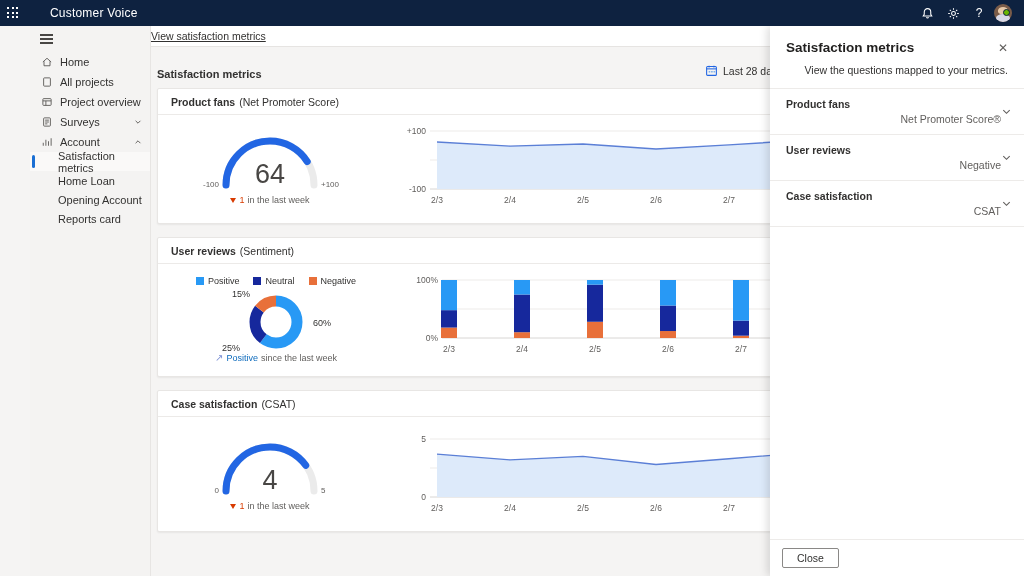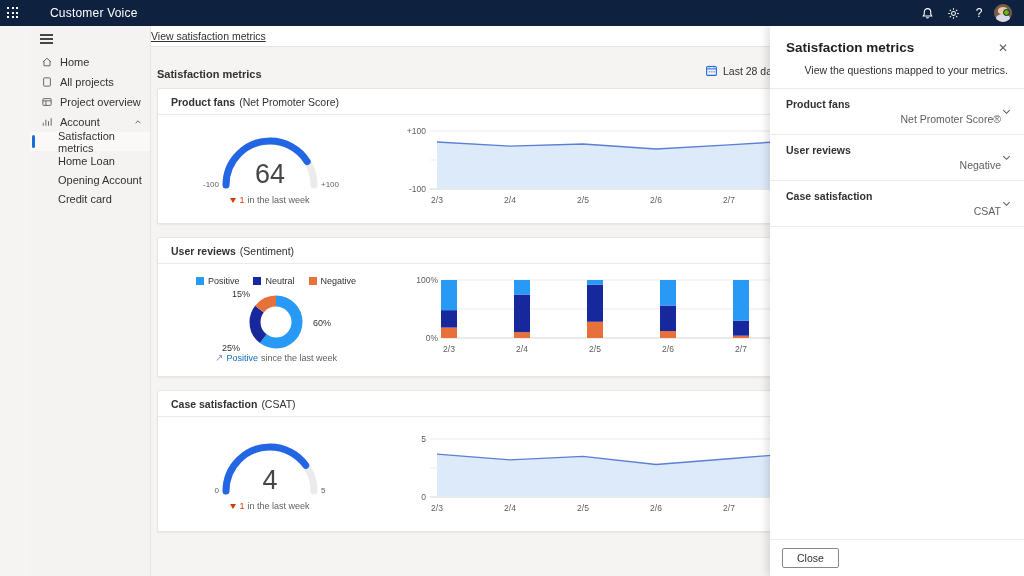--- a/index.html
+++ b/index.html
@@ -145,39 +145,49 @@
 
   <div class="nav-item">
     <svg class="nico" viewBox="0 0 16 16" fill="none" stroke="currentColor" stroke-width="1.2">
         <rect x="2.5" y="3.5" width="11" height="9" rx="1"></rect>
         <path d="M2.5 6.5h11M6.5 6.5v6"></path>
       </svg>
     <span>Project overview</span>
   </div>
   <div class="nav-item">
     <svg class="nico" viewBox="0 0 16 16" fill="none" stroke="currentColor" stroke-width="1.2">
+        <rect x="3.5" y="2.5" width="9" height="11" rx="1"></rect>
+        <path d="M5.5 5.5h5M5.5 8h5M5.5 10.5h3"></path>
+      </svg>
+    <span>Surveys</span>
+    <svg class="chev" width="8" height="8" viewBox="0 0 10 10" fill="none" stroke="currentColor" stroke-width="1.2">
+        <path d="M2 3.5 5 6.5 8 3.5"></path>
+      </svg>
+  </div>
+  <div class="nav-item">
+    <svg class="nico" viewBox="0 0 16 16" fill="none" stroke="currentColor" stroke-width="1.2">
         <path d="M3 13V9M6.5 13V5M10 13V7M13.5 13V3"></path>
       </svg>
     <span>Account</span>
     <svg class="chev" width="8" height="8" viewBox="0 0 10 10" fill="none" stroke="currentColor" stroke-width="1.2">
         <path d="M2 6.5 5 3.5 8 6.5"></path>
       </svg>
   </div>
 
   <div class="nav-sub selected">
     <span>Satisfaction metrics</span>
   </div>
   <div class="nav-sub">
     <span>Home Loan</span>
   </div>
   <div class="nav-sub">
     <span>Opening Account</span>
   </div>
   <div class="nav-sub">
-    <span>Credit card</span>
+    <span>Reports card</span>
   </div>
 </nav>
 
 <div class="main">
   <div class="cmdbar">
     <svg width="12" height="12" viewBox="0 0 16 16" fill="none" stroke="#2266e3" stroke-width="1.3">
         <path d="M12.5 2.5c.8.8.8 1.6 0 2.4L7 10.4l-2.8.9.9-2.8 5.5-5.5c.8-.8 1.6-.8 1.9-.5z"></path>
         <path d="M3 13.5c1.5-.4 2-.1 3-.8"></path>
       </svg>
     <span class="cmdbar-label">View satisfaction metrics</span>

